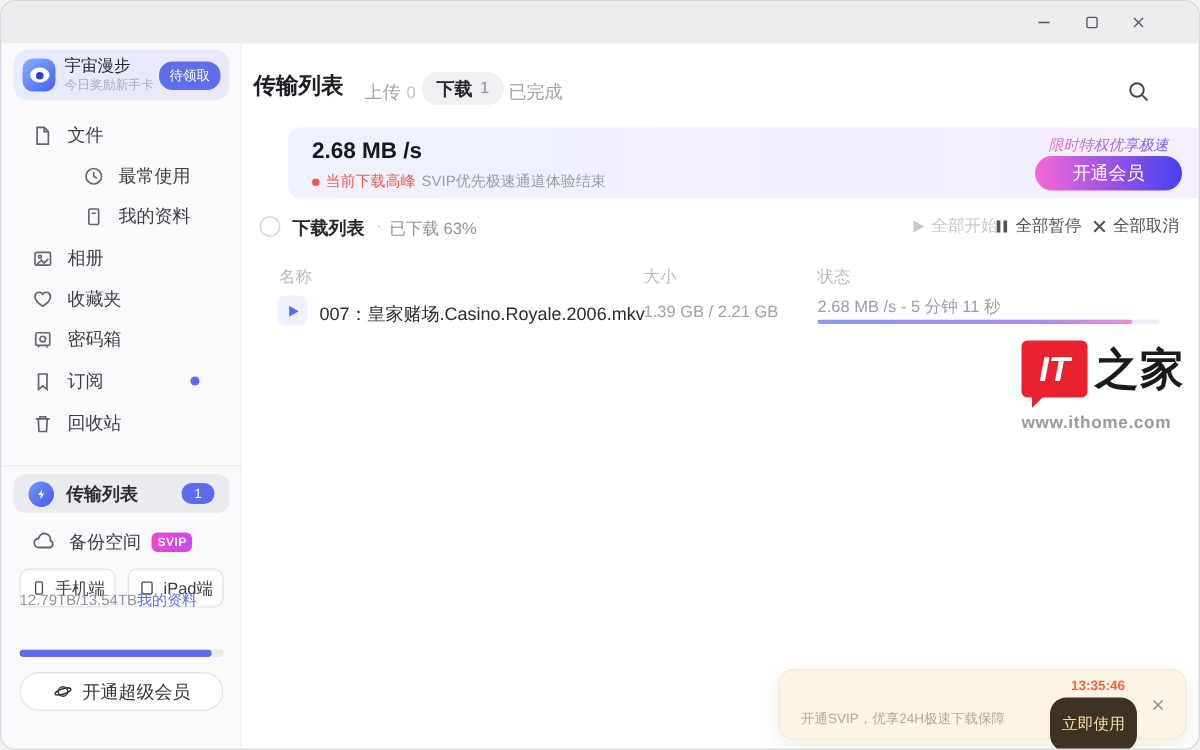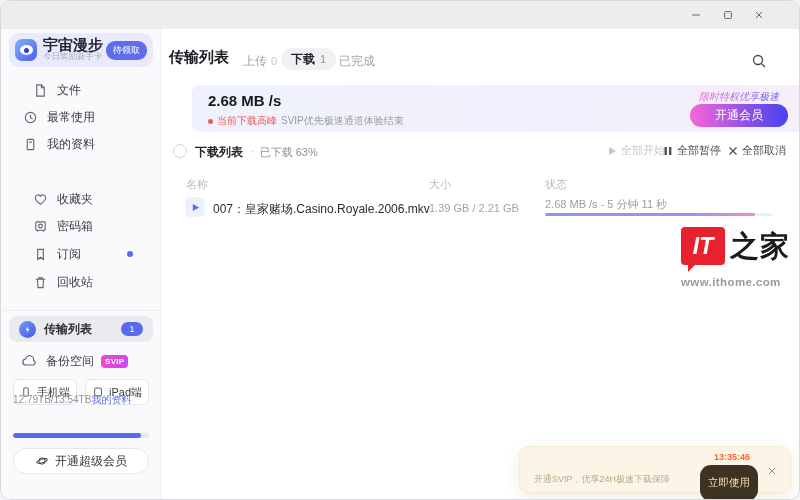--- a/index.html
+++ b/index.html
@@ -14,26 +14,26 @@
 
   
   .sidebar { position:absolute; top:28px; left:0; bottom:0; width:160px; background:#FAFAFC; border-right:1px solid #F1F1F4; }
   .usercard { position:absolute; top:4px; left:8px; width:144px; height:34px; border-radius:10px;
               background:linear-gradient(90deg,#E6EBFD, #ECE8FC); display:flex; align-items:center; padding:0 6px; }
   .applogo { width:22px; height:22px; border-radius:7px; background:linear-gradient(135deg,#83B2FA,#4A5CEF);
              display:flex; align-items:center; justify-content:center; flex:0 0 auto; }
   .applogo .eye { width:13px; height:10px; background:#fff; border-radius:50%; display:flex; align-items:center; justify-content:center; }
   .applogo .pupil { width:5px; height:5px; background:#2B3FD6; border-radius:50%; }
   .user-texts { margin-left:6px; min-width:0; }
-  .user-name { font-size:15px; font-weight:bold; color:#23242B; line-height:13px; }
+  .user-name { font-size:11px; font-weight:normal; color:#23242B; line-height:13px; }
   .user-sub { font-size:8.5px; color:#A9ADBB; line-height:11px; white-space:nowrap; }
   .claim-badge { margin-left:auto; background:#5E6EEA; color:#fff; font-size:9px; padding:3px 7px; border-radius:9px; white-space:nowrap; }
 
-  .nav-row { position:absolute; left:0; width:160px; height:22px; display:flex; align-items:center; padding-left:32px; cursor:default; }
-  .nav-row.indent { padding-left:22px; }
+  .nav-row { position:absolute; left:0; width:160px; height:22px; display:flex; align-items:center; padding-left:20px; cursor:default; }
+  .nav-row.indent { padding-left:54px; }
   .nav-row svg { width:15px; height:15px; color:#63646C; flex:0 0 auto; }
   .nav-label { margin-left:9px; font-size:12px; color:#3C3D45; }
   .nav-dot { position:absolute; right:28px; width:6px; height:6px; border-radius:50%; background:#5B6BF0; }
 
   .side-sep { position:absolute; top:281px; left:0; width:160px; height:1px; background:#EFEFF2; }
 
   .transfer-item { position:absolute; top:287px; left:8px; width:144px; height:26px; background:#EAEBEF; border-radius:8px;
                    display:flex; align-items:center; padding:0 10px; }
   .bolt-wrap { width:17px; height:17px; border-radius:50%; background:linear-gradient(135deg,#6E9AF6,#4B55EE);
                display:flex; align-items:center; justify-content:center; }
@@ -181,20 +181,28 @@
         </svg>
       <span class="nav-label">最常使用</span>
     </div>
     <div class="nav-row indent" style="top:104px;">
       <svg viewBox="0 0 16 16" fill="none" stroke="currentColor" stroke-width="1.2">
           <rect x="4.5" y="2.5" width="7" height="11" rx="1"></rect>
           <path d="M6.5 5.5h3"></path>
         </svg>
       <span class="nav-label">我的资料</span>
     </div>
+    <div class="nav-row" style="top:132px;">
+      <svg viewBox="0 0 16 16" fill="none" stroke="currentColor" stroke-width="1.2">
+          <rect x="2.5" y="3.5" width="11" height="9" rx="1"></rect>
+          <circle cx="6" cy="6.5" r="1"></circle>
+          <path d="M4 12l3-3 2 2 3-3"></path>
+        </svg>
+      <span class="nav-label">相册</span>
+    </div>
     <div class="nav-row" style="top:159px;">
       <svg viewBox="0 0 16 16" fill="none" stroke="currentColor" stroke-width="1.2">
           <path d="M8 13C8 13 2.5 9.5 2.5 6a3 3 0 0 1 5.5-1.6A3 3 0 0 1 13.5 6C13.5 9.5 8 13 8 13z"></path>
         </svg>
       <span class="nav-label">收藏夹</span>
     </div>
     <div class="nav-row" style="top:186px;">
       <svg viewBox="0 0 16 16" fill="none" stroke="currentColor" stroke-width="1.2">
           <rect x="3" y="3" width="10" height="9" rx="1"></rect>
           <circle cx="8" cy="7.5" r="2"></circle>

